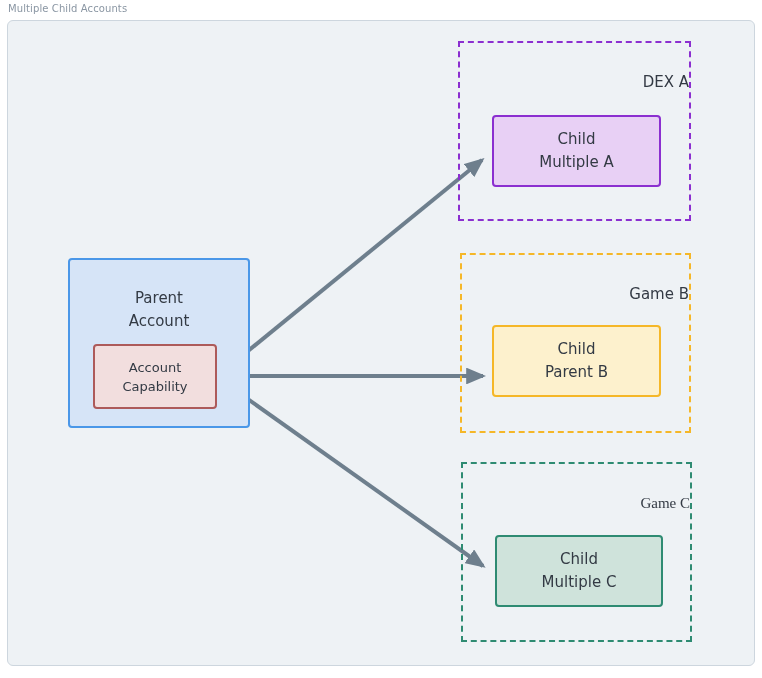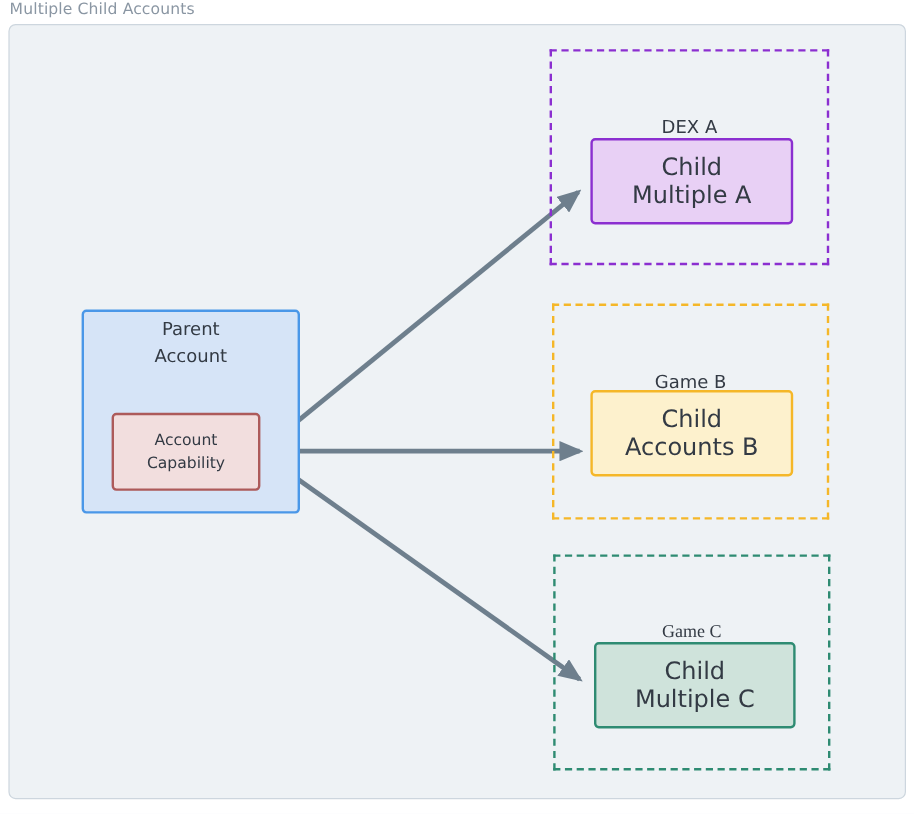--- a/index.html
+++ b/index.html
@@ -15,21 +15,21 @@
     height: 678px;
     overflow: hidden;
     background: #ffffff;
   }
 
   
   #frame-title {
     position: absolute;
     left: 8px;
     top: 2px;
-    font-size: 13px;
+    font-size: 10px;
     line-height: 14px;
     color: #8a96a3;
     letter-spacing: 0.1px;
     white-space: nowrap;
   }
   #frame-box {
     position: absolute;
     left: 7px;
     top: 20px;
     width: 748px;
@@ -59,21 +59,21 @@
   
   #parent-account {
     left: 68px;
     top: 258px;
     width: 182px;
     height: 170px;
     background: #d6e4f7;
     border: 2px solid #4a97e8;
     border-radius: 4px;
     justify-content: flex-start;
-    padding-top: 3px;
+    padding-top: 27px;
   }
   #parent-account .title {
     font-size: 15px;
     line-height: 23px;
     color: #333a44;
   }
 
   
   #account-capability {
     left: 93px;
@@ -94,46 +94,45 @@
     box-sizing: border-box;
     border-style: dashed;
     border-width: 2px;
     background: transparent;
     z-index: 2;
   }
   .group-label {
     position: absolute;
     left: 0;
     right: 0;
-    text-align: center;
+    text-align: right;
     font-size: 15px;
     line-height: 20px;
     color: #333a44;
     white-space: nowrap;
-    margin-top: 24px;
   }
 
   #group-dex-a  { left: 458px; top: 41px;  width: 233px; height: 180px; border-color: #8b2fd0; }
   #group-defi-b { left: 460px; top: 253px; width: 231px; height: 180px; border-color: #f5b728; }
   #group-game-c { left: 461px; top: 462px; width: 231px; height: 180px; border-color: #2e8b72; }
 
   #group-dex-a  .group-label { top: 29px; }
   #group-defi-b .group-label { top: 29px; }
   #group-game-c .group-label { top: 29px; font-family: Liberation Serif, serif; }
 
   
   .child-node {
     position: absolute;
     box-sizing: border-box;
     display: flex;
     flex-direction: column;
     align-items: center;
     justify-content: center;
     text-align: center;
-    font-size: 20px;
+    font-size: 15px;
     line-height: 23px;
     color: #333a44;
     border-width: 2px;
     border-style: solid;
     border-radius: 4px;
     z-index: 3;
   }
   #child-account-a {
     left: 492px; top: 115px; width: 169px; height: 72px;
     background: #e8d0f5; border-color: #8b2fd0;
@@ -194,21 +193,21 @@
   <div class="child-node" id="child-account-a">
     <span class="line">Child</span>
     <span class="line">Multiple A</span>
   </div>
 
   <div class="group" id="group-defi-b">
     <div class="group-label">Game B</div>
   </div>
   <div class="child-node" id="child-account-b">
     <span class="line">Child</span>
-    <span class="line">Accounts B</span>
+    <span class="line">Parent B</span>
   </div>
 
   <div class="group" id="group-game-c">
     <div class="group-label">Game C</div>
   </div>
   <div class="child-node" id="child-account-c">
     <span class="line">Child</span>
     <span class="line">Multiple C</span>
   </div>
 

